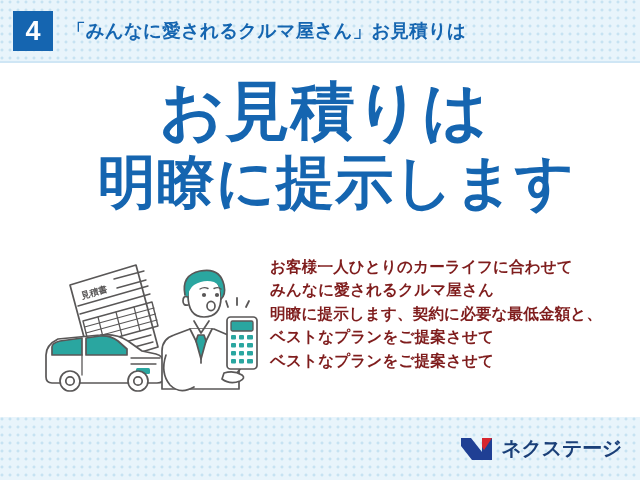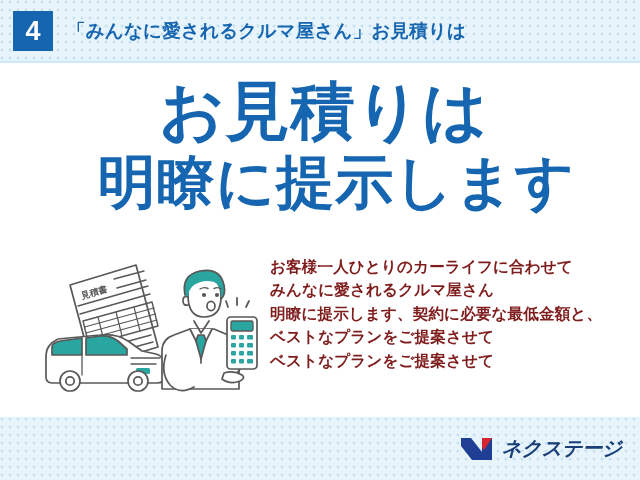--- a/index.html
+++ b/index.html
@@ -133,21 +133,20 @@
   
   #footer-band {
     position: absolute;
     left: 0;
     top: 417px;
     width: 640px;
     height: 63px;
     display: flex;
     align-items: center;
     justify-content: flex-end;
-    font-style: italic;
   }
   #brand-logo {
     display: flex;
     align-items: center;
     margin-right: 18px;
   }
   #brand-mark { display: block; }
   #brand-name {
     margin-left: 7px;
     font-size: 20px;

